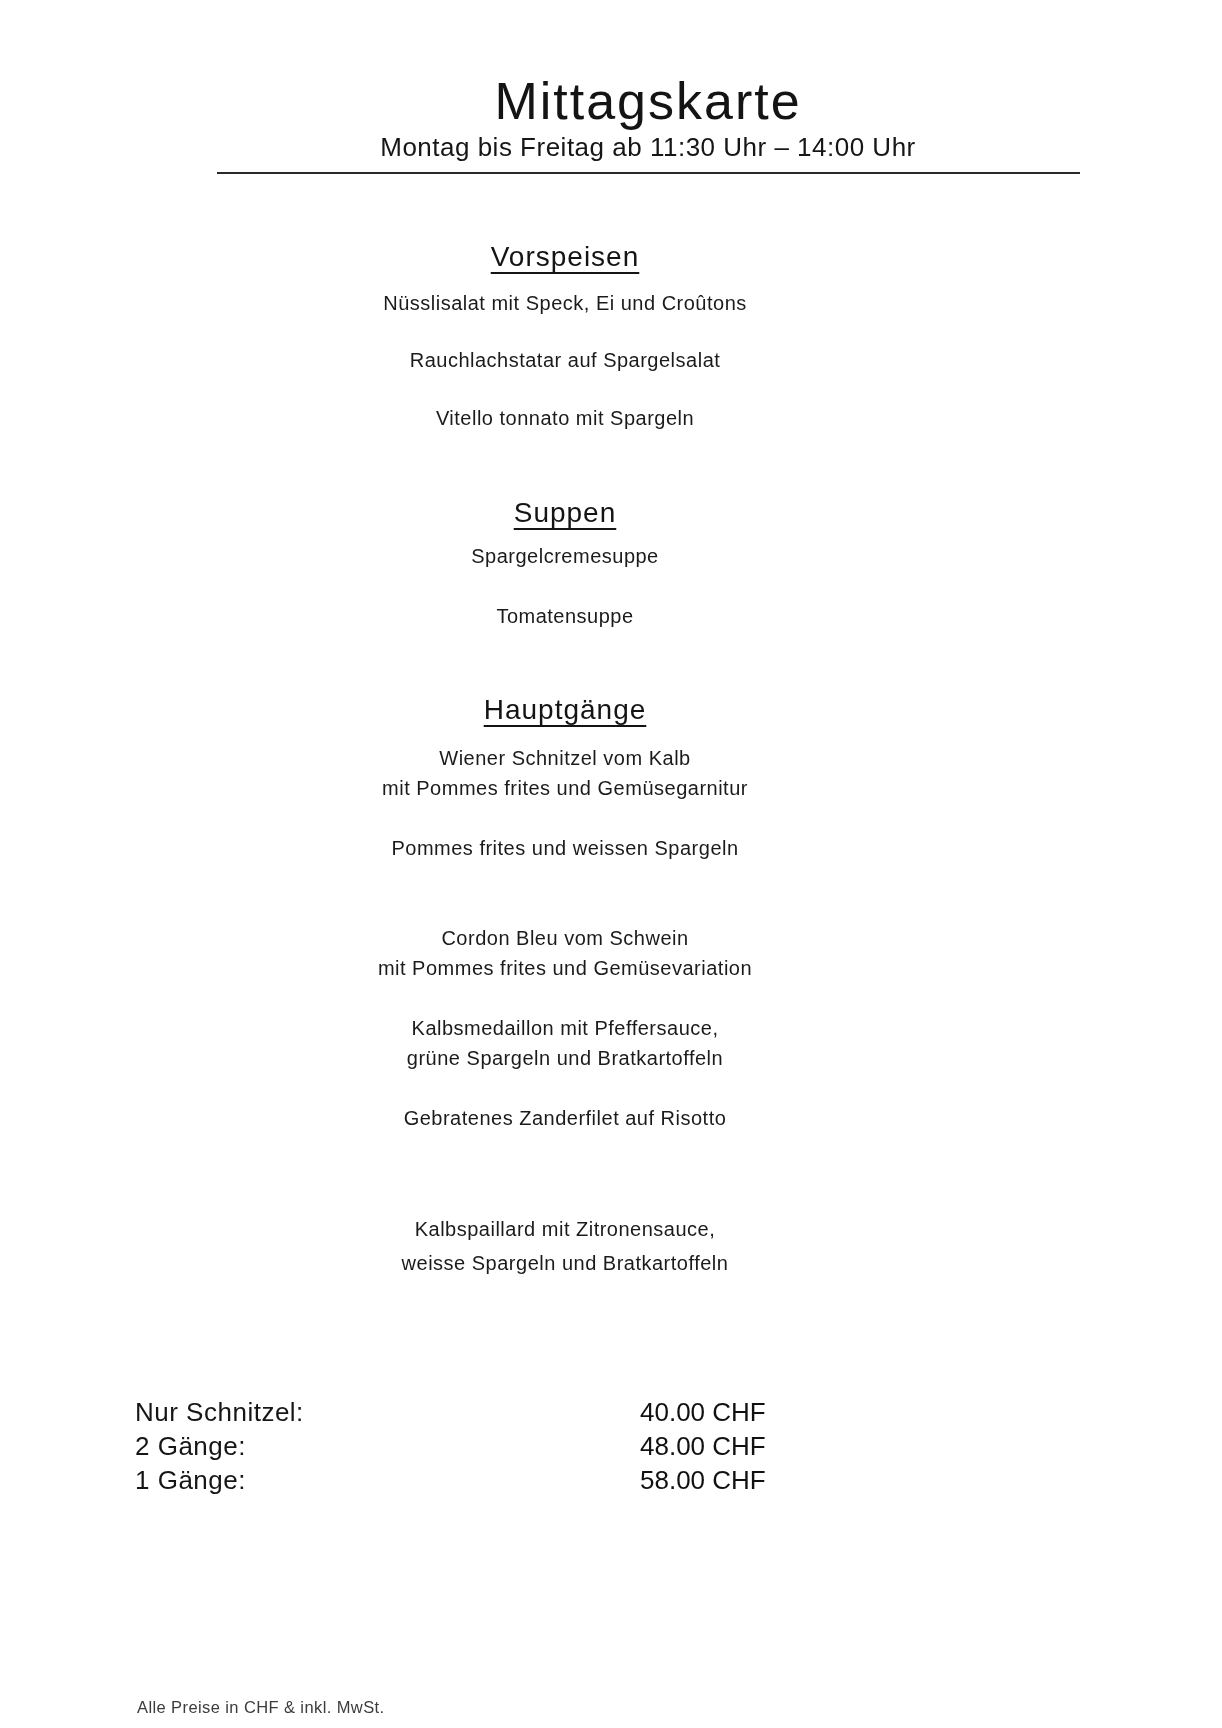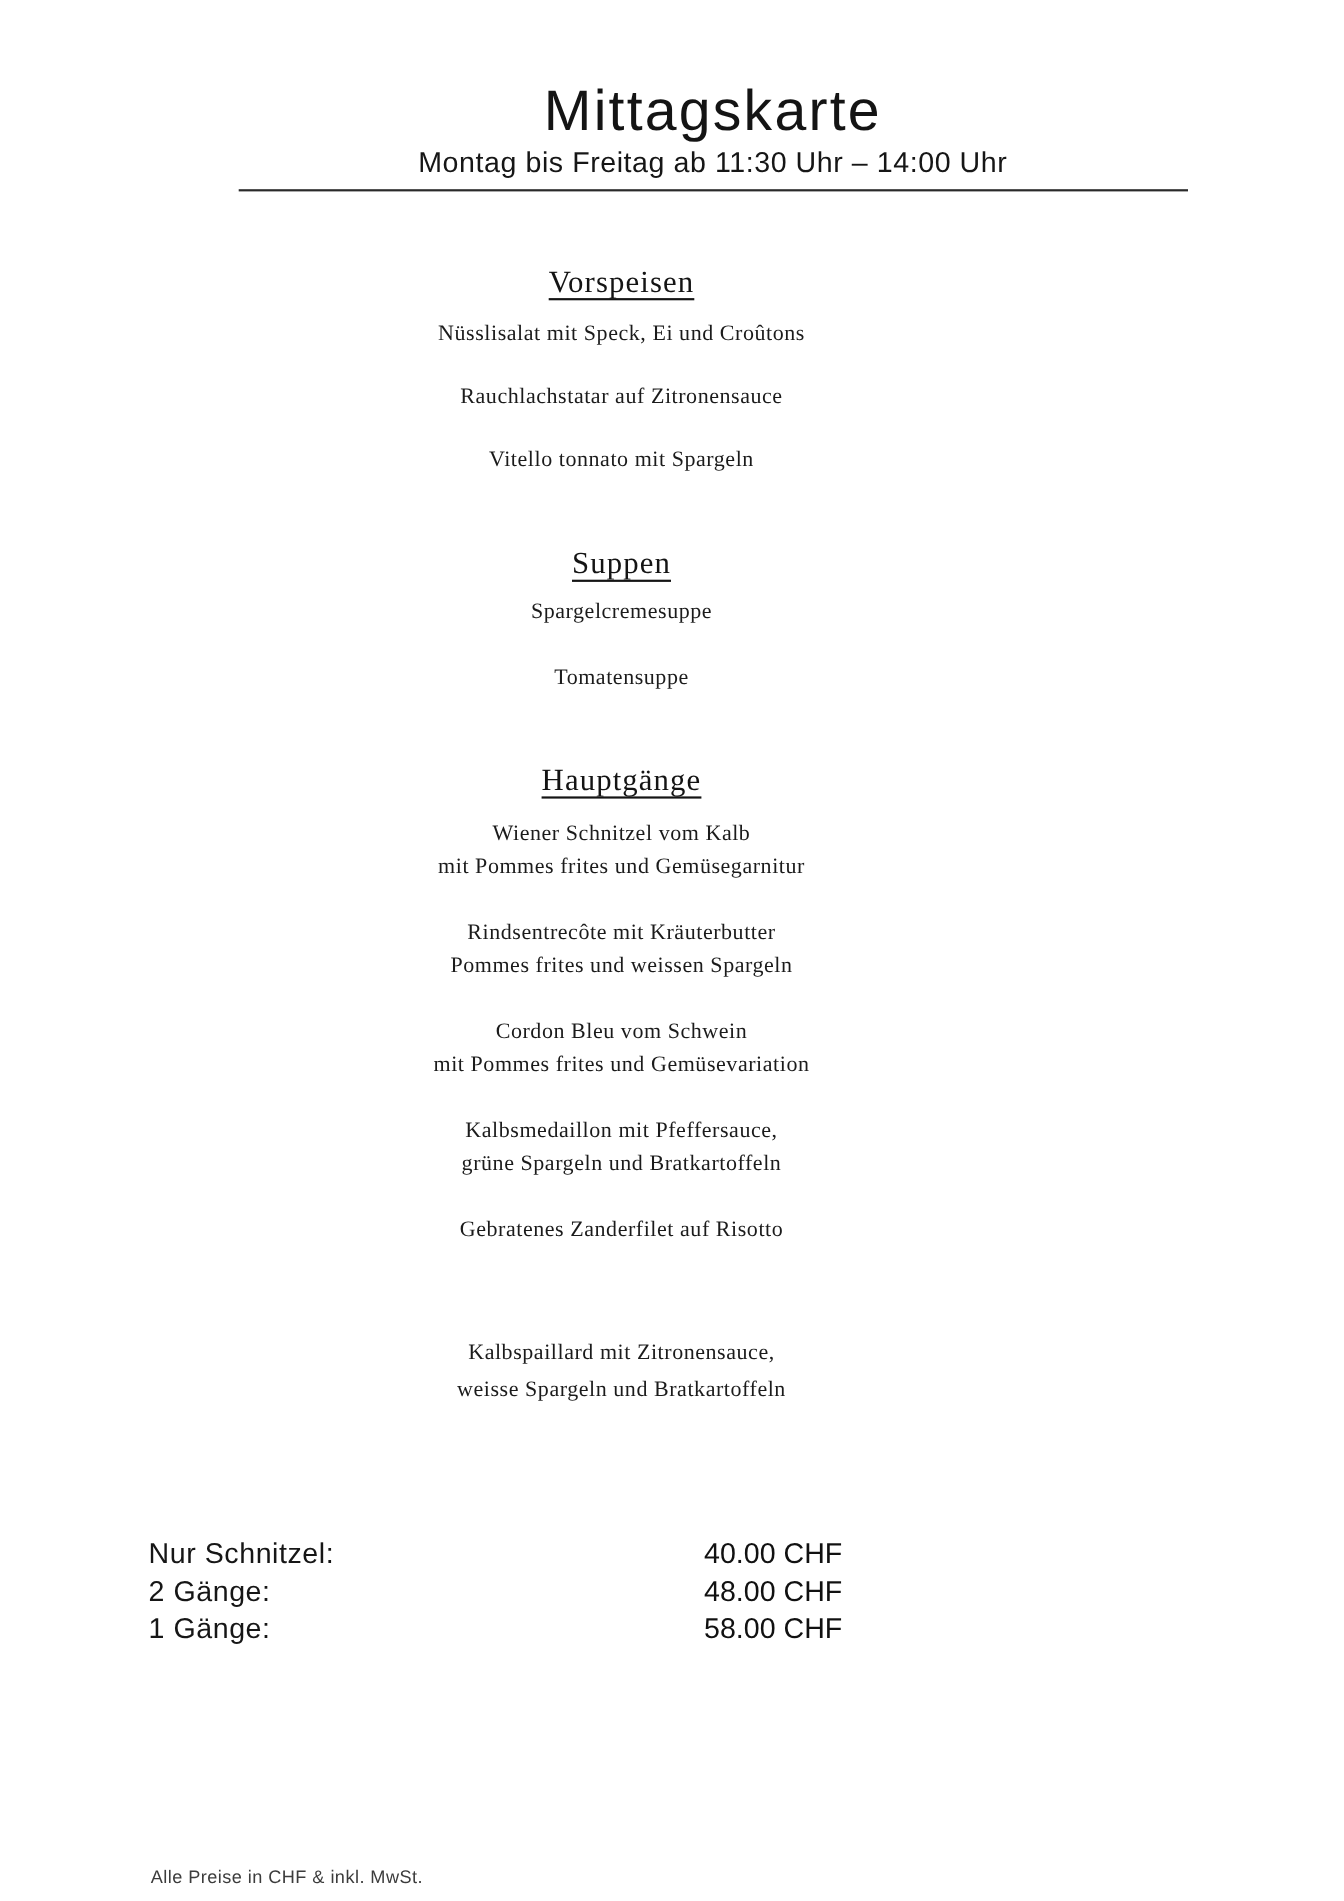--- a/index.html
+++ b/index.html
@@ -53,21 +53,20 @@
     width: 863px;
     height: 0;
     border-top: 2.5px solid #2a2a2a;
   }
 
   
   .center-line {
     left: 0;
     width: 1130px;
     text-align: center;
-    font-family: Liberation Serif, serif;
   }
   .section-heading {
     font-size: 28px;
     line-height: 34px;
     letter-spacing: 1px;
     color: #141414;
     text-decoration: underline;
     text-decoration-thickness: 2px;
     text-underline-offset: 6px;
   }
@@ -123,21 +122,21 @@
   <div class="page-subtitle">Montag bis Freitag ab 11:30 Uhr – 14:00 Uhr</div>
 </div>
 <div class="abs header-rule"></div>
 
 <div class="abs center-line section-heading" style="top:240px">Vorspeisen</div>
 
 <div class="abs center-line menu-item" style="top:288px">
   <span class="line">Nüsslisalat mit Speck, Ei und Croûtons</span>
 </div>
 <div class="abs center-line menu-item" style="top:345px">
-  <span class="line">Rauchlachstatar auf Zitronensauce</span>
+  <span class="line">Rauchlachstatar auf Spargelsalat</span>
 </div>
 <div class="abs center-line menu-item" style="top:403px">
   <span class="line">Vitello tonnato mit Spargeln</span>
 </div>
 
 <div class="abs center-line section-heading" style="top:496px">Suppen</div>
 
 <div class="abs center-line menu-item" style="top:541px">
   <span class="line">Spargelcremesuppe</span>
 </div>
@@ -145,21 +144,20 @@
   <span class="line">Tomatensuppe</span>
 </div>
 
 <div class="abs center-line section-heading" style="top:693px">Hauptgänge</div>
 
 <div class="abs center-line menu-item" style="top:743px">
   <span class="line">Wiener Schnitzel vom Kalb</span>
   <span class="line">mit Pommes frites und Gemüsegarnitur</span>
 </div>
 <div class="abs center-line menu-item" style="top:833px">
-  <span class="line">Rindsentrecôte mit Kräuterbutter</span>
   <span class="line">Pommes frites und weissen Spargeln</span>
 </div>
 <div class="abs center-line menu-item" style="top:923px">
   <span class="line">Cordon Bleu vom Schwein</span>
   <span class="line">mit Pommes frites und Gemüsevariation</span>
 </div>
 <div class="abs center-line menu-item" style="top:1013px">
   <span class="line">Kalbsmedaillon mit Pfeffersauce,</span>
   <span class="line">grüne Spargeln und Bratkartoffeln</span>
 </div>

